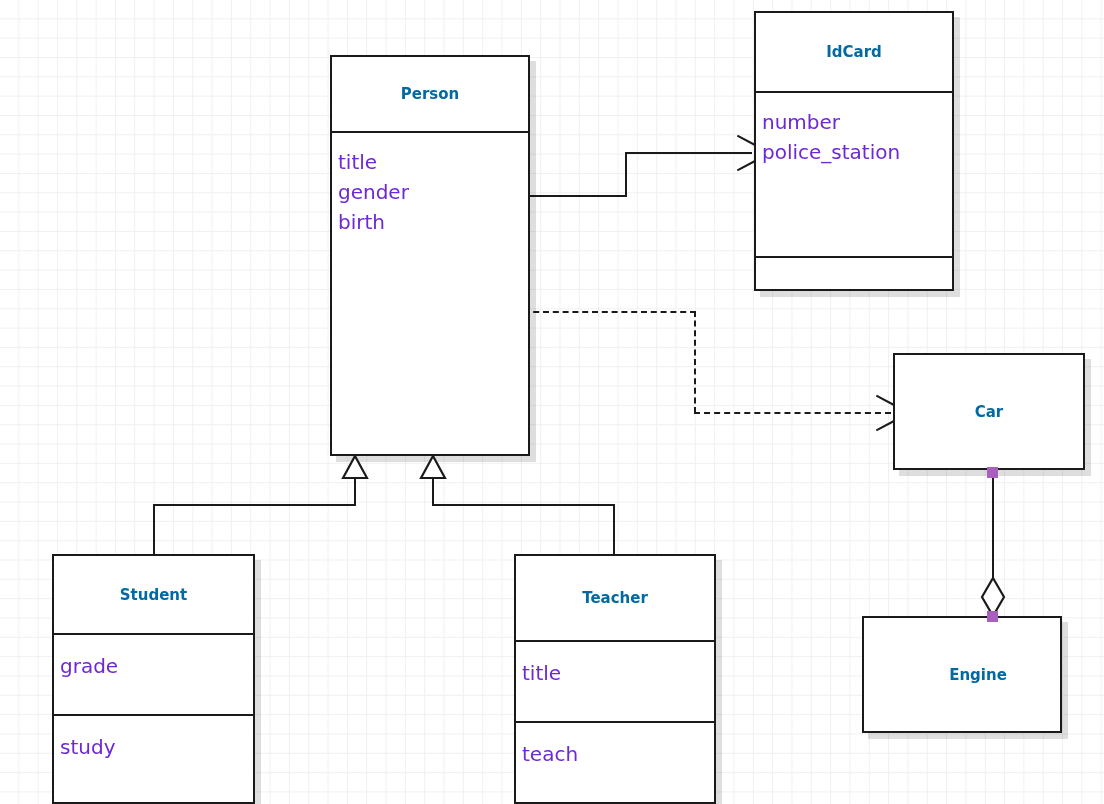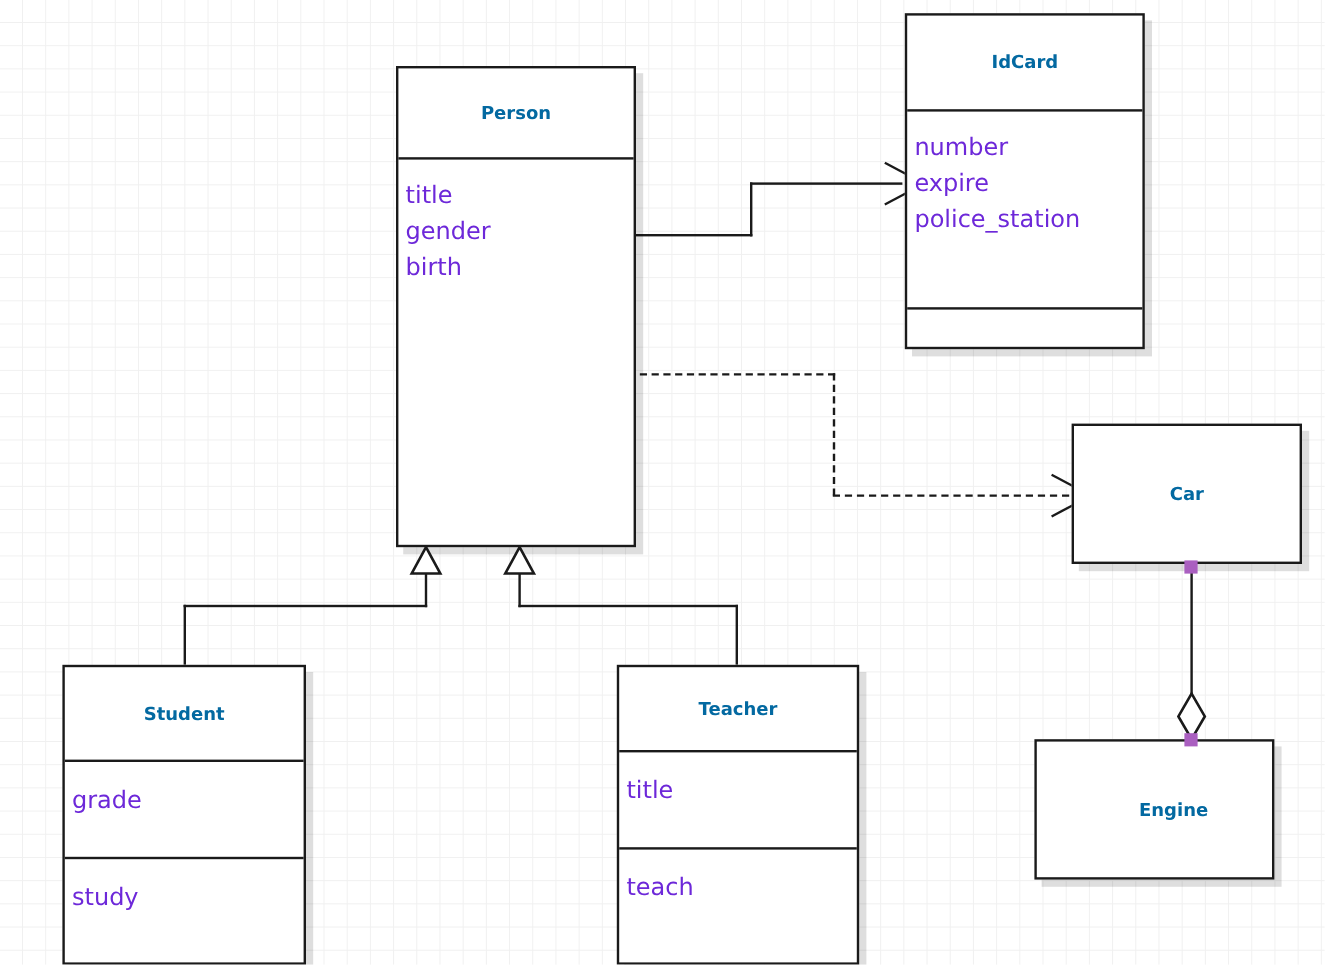--- a/index.html
+++ b/index.html
@@ -184,38 +184,37 @@
       <span class="member">title</span>
       <span class="member">gender</span>
       <span class="member">birth</span>
     </div>
   </div>
 
   <div class="uml-class" style="left:754px; top:11px; width:200px; height:280px;">
     <div class="uml-title" style="height:78px;">IdCard</div>
     <div class="compartment" style="height:165px;">
       <span class="member">number</span>
-      <span class="member">expire</span>
       <span class="member">police_station</span>
     </div>
     <div class="compartment" style="height:37px;"></div>
   </div>
 
   <div class="uml-class" style="left:52px; top:554px; width:203px; height:250px;">
     <div class="uml-title" style="height:77px;">Student</div>
     <div class="compartment single" style="height:81px;">
       <span class="member">grade</span>
     </div>
     <div class="compartment single" style="height:90px;">
       <span class="member">study</span>
     </div>
   </div>
 
   <div class="uml-class" style="left:514px; top:554px; width:202px; height:250px;">
-    <div class="uml-title" style="height:69px;">Teacher</div>
+    <div class="uml-title" style="height:84px;">Teacher</div>
     <div class="compartment single" style="height:81px;">
       <span class="member">title</span>
     </div>
     <div class="compartment single" style="height:90px;">
       <span class="member">teach</span>
     </div>
   </div>
 
   <div class="uml-class simple" style="left:893px; top:353px; width:192px; height:117px;">
     <div class="uml-title">Car</div>

